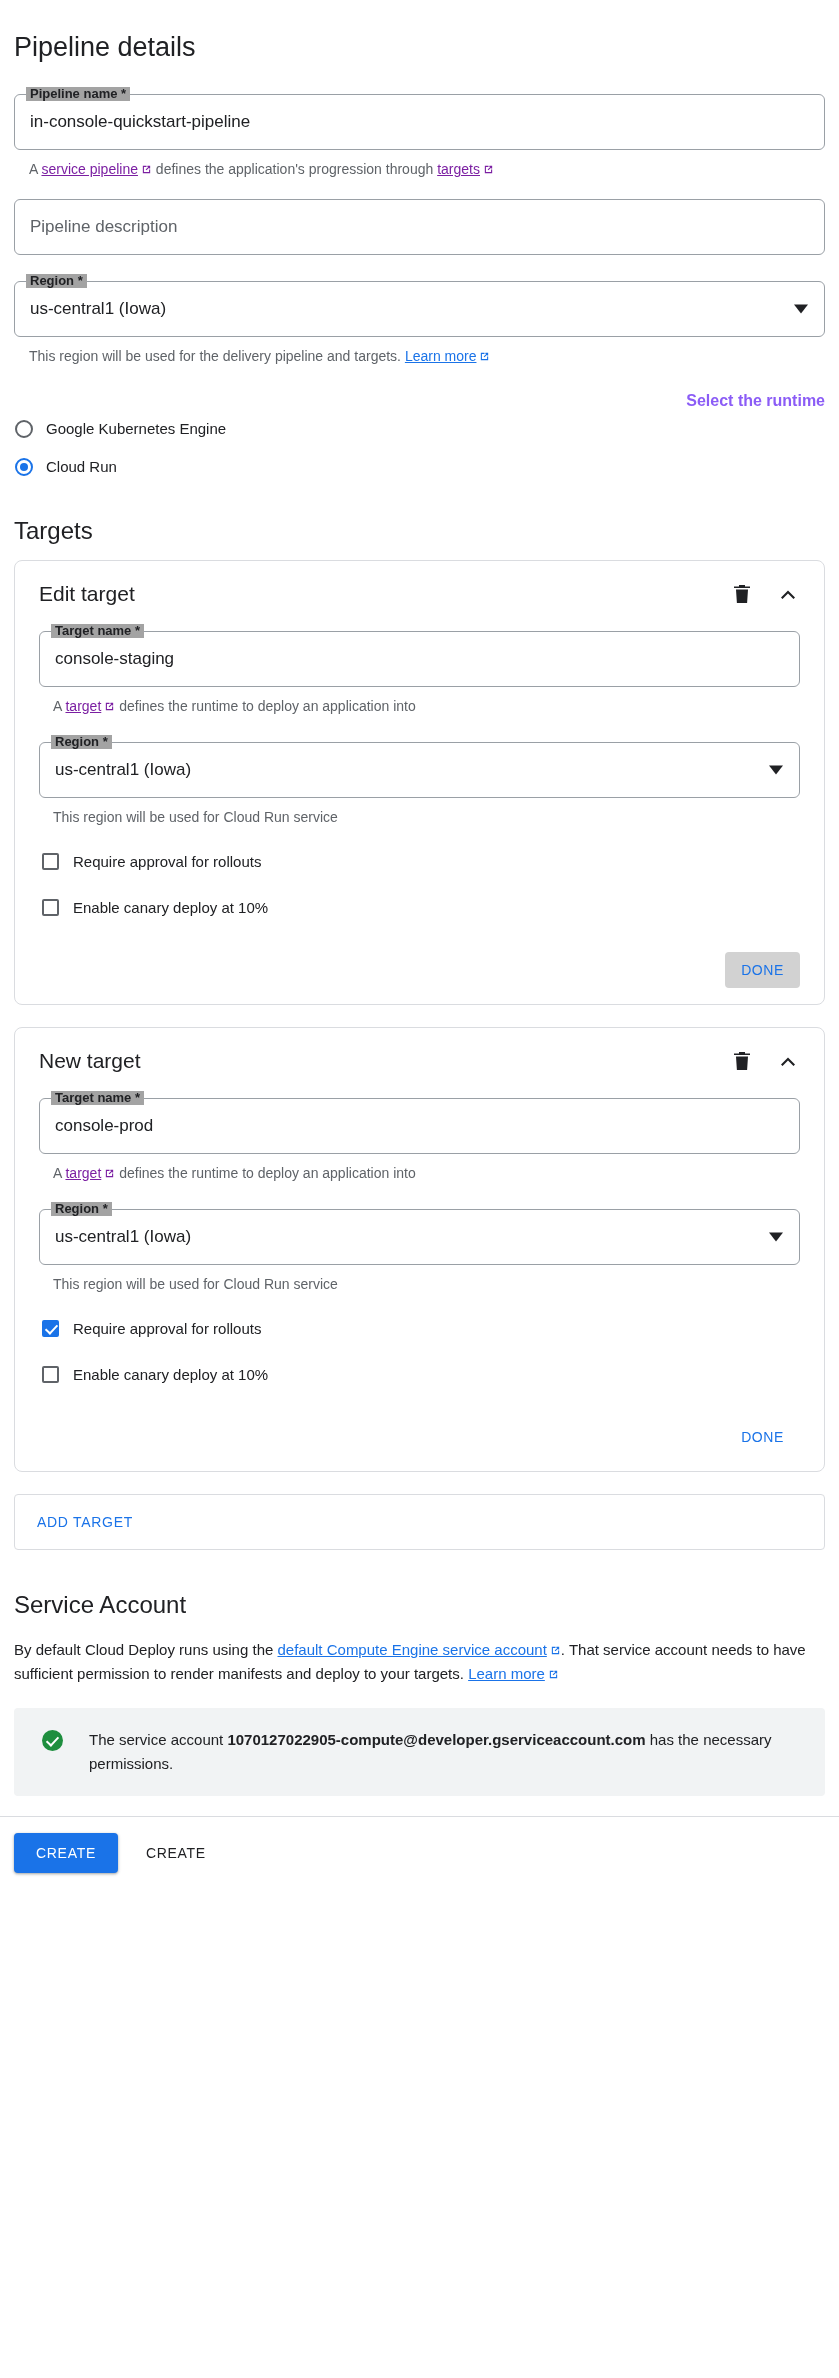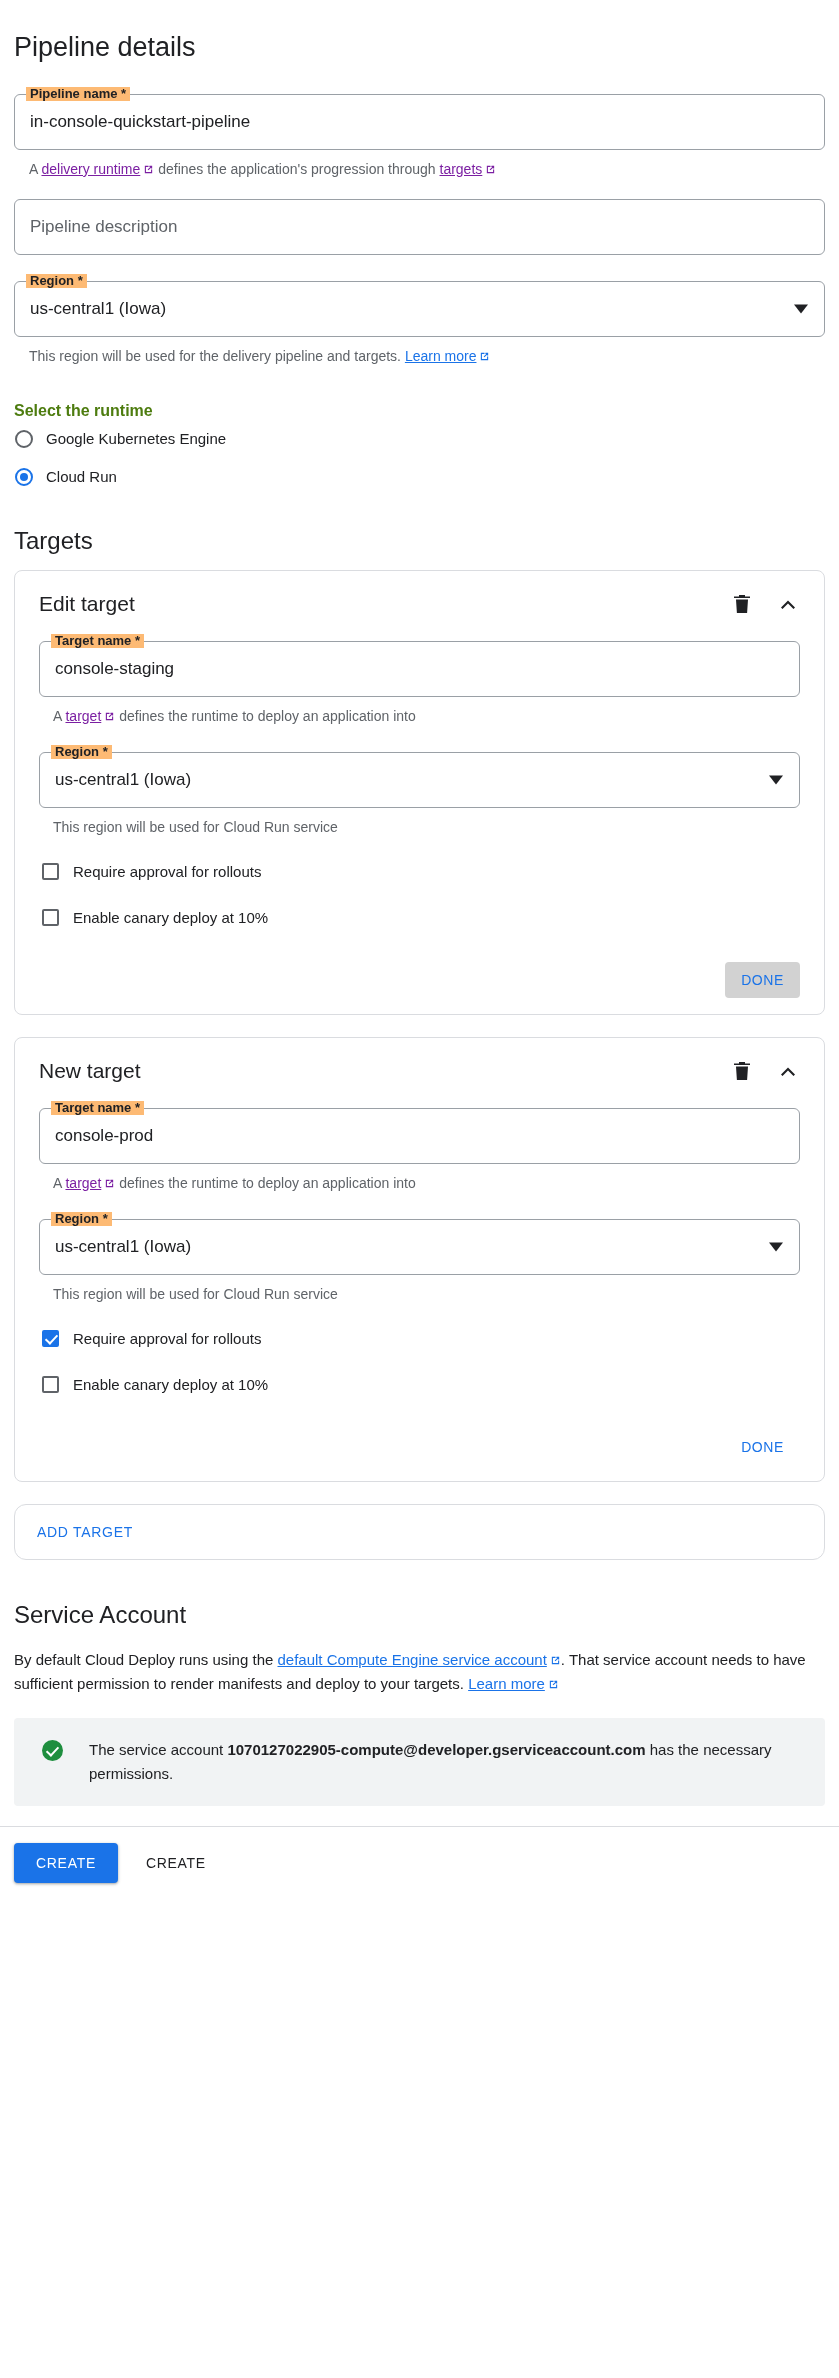--- a/index.html
+++ b/index.html
@@ -32,41 +32,42 @@
     font-size: 24px;
     line-height: 30px;
     font-weight: 400;
     margin: 0;
     padding: 20px 0 14px 0;
     color: #202124;
   }
   .runtime-label {
     font-size: 16px;
     font-weight: 700;
-    color: #4d7c0f;
-    margin: 36px 0 10px 0;
+    color: #8b5cf6;
+    margin: 26px 0 10px 0;
+    text-align: right;
   }
 
   
   .field {
     position: relative;
     border: 1px solid #9aa0a6;
     border-radius: 6px;
     height: 56px;
     display: flex;
     align-items: center;
     padding: 0 15px;
     background: #fff;
     margin-top: 14px;
   }
   .field .legend {
     position: absolute;
     top: -8px;
     left: 11px;
-    background: #fdba74;
+    background: #a3a3a3;
     padding: 0 4px;
     font-size: 13px;
     line-height: 14px;
     font-weight: 700;
     color: #202124;
     white-space: nowrap;
   }
   .field .value {
     font-size: 17px;
     color: #202124;
@@ -209,21 +210,21 @@
     border-radius: 4px;
     padding: 10px 16px;
     font-family: "Liberation Sans", sans-serif;
     cursor: pointer;
   }
   .btn-done.hovered { background: #d2d2d2; }
 
   
   .add-target-card {
     border: 1px solid #dadce0;
-    border-radius: 12px;
+    border-radius: 4px;
     background: #fff;
     padding: 18px 22px;
     margin-bottom: 20px;
   }
   .btn-add {
     font-size: 14px;
     font-weight: 500;
     letter-spacing: .7px;
     color: #1a73e8;
     background: transparent;
@@ -315,21 +316,21 @@
 <div class="page">
 
   <h1 class="section-title">Pipeline details</h1>
 
   <div class="field">
     <span class="legend">Pipeline name *</span>
     <span class="value">in-console-quickstart-pipeline</span>
   </div>
 
   <div class="helper">
-    <span>A </span><a class="lnk-purple" href="#">delivery runtime</a><span class="ext"><svg viewBox="0 0 12 12">
+    <span>A </span><a class="lnk-purple" href="#">service pipeline</a><span class="ext"><svg viewBox="0 0 12 12">
           <path d="M2 2h4v1.2H3.2v5.6h5.6V6H10v4H2V2z" fill="#7b1fa2"></path>
           <path d="M7 2h3v3h-1.2V4.05L5.9 6.95 5.05 6.1 7.95 3.2H7V2z" fill="#7b1fa2"></path>
         </svg></span><span> defines the application's progression through </span><a class="lnk-purple" href="#">targets</a><span class="ext"><svg viewBox="0 0 12 12">
           <path d="M2 2h4v1.2H3.2v5.6h5.6V6H10v4H2V2z" fill="#7b1fa2"></path>
           <path d="M7 2h3v3h-1.2V4.05L5.9 6.95 5.05 6.1 7.95 3.2H7V2z" fill="#7b1fa2"></path>
         </svg></span>
   </div>
 
   <div class="field" style="margin-top:20px;">
     <span class="value placeholder">Pipeline description</span>

